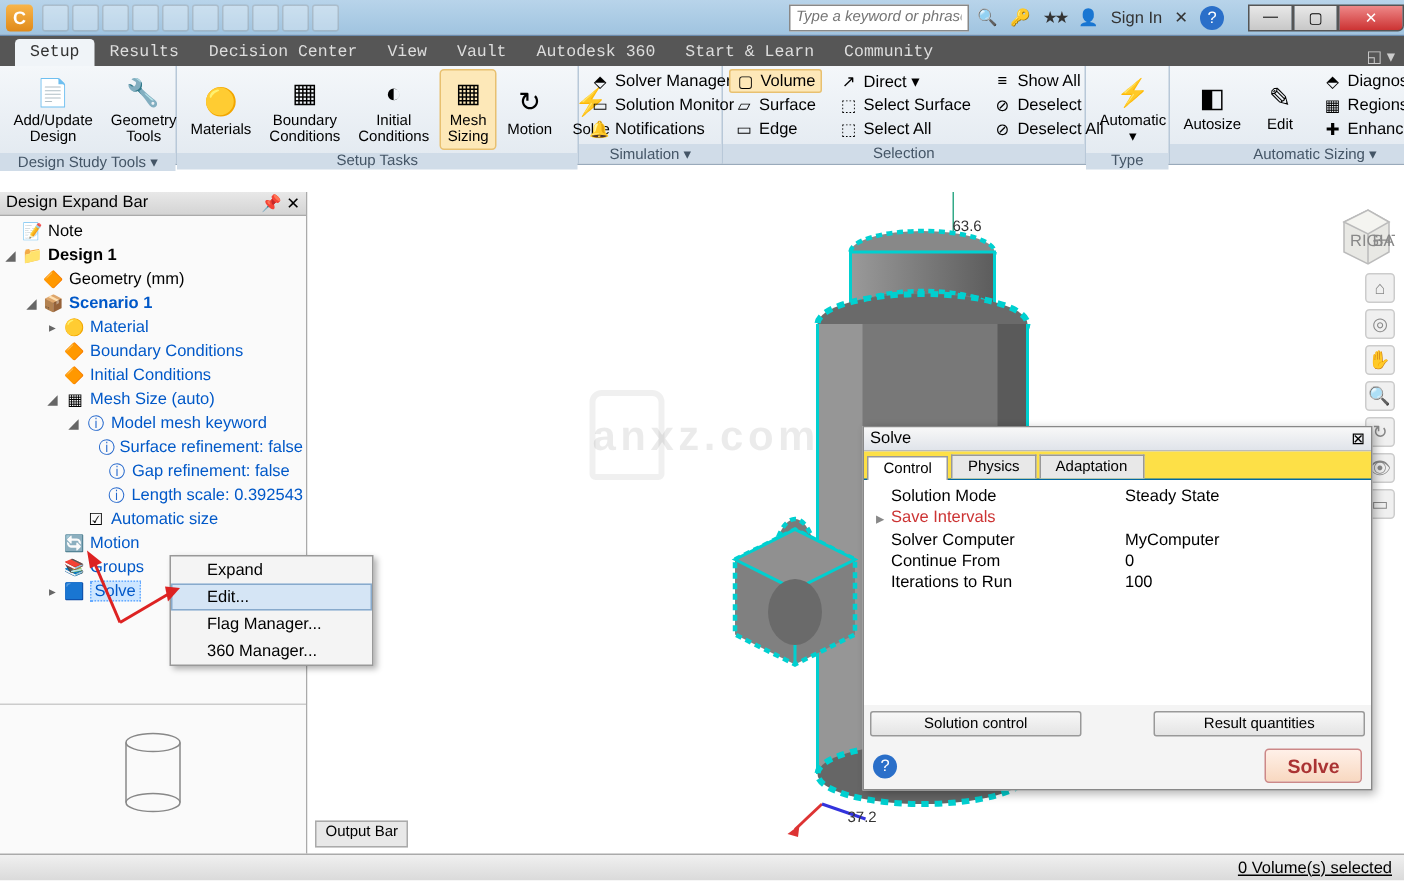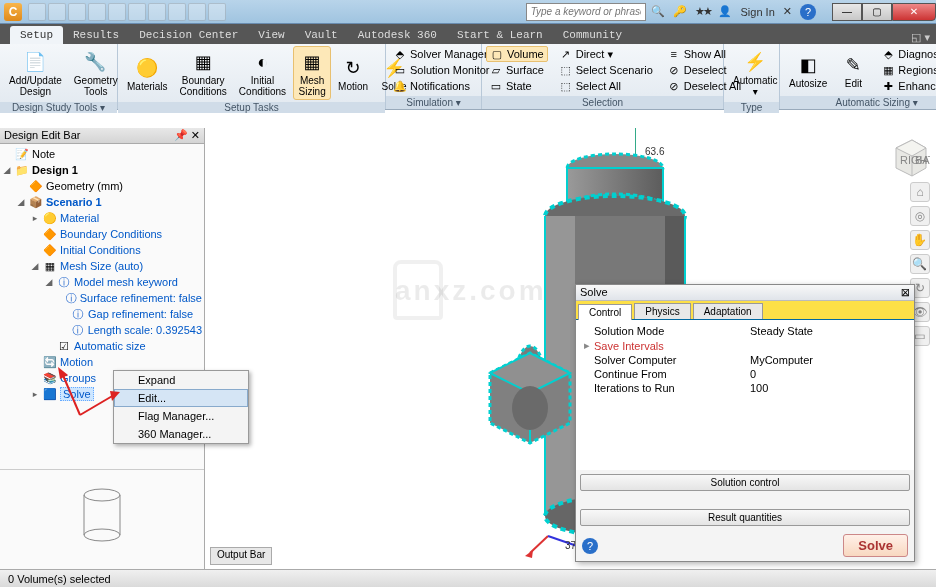--- a/index.html
+++ b/index.html
@@ -65,34 +65,34 @@
 .viewcube { position: absolute; top: 6px; right: 6px; width: 44px; height: 44px; }
 .viewtools { position: absolute; top: 54px; right: 4px; width: 22px; display: flex; flex-direction: column; gap: 4px; }
 .viewtools .vt { width: 20px; height: 20px; background: #f0f0f0; border: 1px solid #ccc; border-radius: 3px; display: flex; align-items: center; justify-content: center; font-size: 12px; color: #888; }
 .dim { position: absolute; font-size: 10px; color: #333; }
 .dimline { position: absolute; border-left: 1px solid #3a8; }
 
 
 .outputbar { position: absolute; left: 210px; bottom: 22px; height: 18px; background: #e8e8e8; border: 1px solid #aaa; padding: 1px 6px; font-size: 10px; }
 
 
-.statusbar { position: absolute; bottom: 0; left: 0; right: 0; height: 18px; background: linear-gradient(#f0f0f0,#dadada); border-top: 1px solid #aaa; display: flex; justify-content: flex-start; align-items: center; padding: 0 8px; font-size: 10px; }
+.statusbar { position: absolute; bottom: 0; left: 0; right: 0; height: 18px; background: linear-gradient(#f0f0f0,#dadada); border-top: 1px solid #aaa; display: flex; justify-content: flex-end; align-items: center; padding: 0 8px; font-size: 10px; text-decoration: underline; }
 
 
 .solvedlg { position: absolute; left: 575px; top: 284px; width: 340px; background: #f4f4f4; border: 1px solid #888; box-shadow: 2px 2px 6px rgba(0,0,0,0.3); z-index: 40; }
 .solvedlg .dtitle { height: 16px; background: linear-gradient(#f8f8f8,#e0e4ea); border-bottom: 1px solid #bbb; font-size: 10px; padding: 1px 4px; display: flex; justify-content: space-between; }
 .solvedlg .dtabs { display: flex; border-bottom: 1px solid #0369a1; background: #fde047; padding: 2px 2px 0 2px; }
 .solvedlg .dtab { padding: 2px 10px; border: 1px solid #999; border-bottom: none; margin-right: 2px; background: #e8e8e8; font-size: 10px; cursor: pointer; }
 .solvedlg .dtab.active { background: #fff; position: relative; top: 1px; }
 .solvedlg .dbody { background: #fff; padding: 4px; min-height: 150px; }
-.solvedlg .drow { display: flex; padding: 1px 4px; font-size: 10px; align-items: center; }
+.solvedlg .drow { display: flex; padding: 1px 4px; font-size: 10px; }
 .solvedlg .drow .dkey { flex: 1; }
 .solvedlg .drow .dval { flex: 1; }
 .solvedlg .drow.red .dkey { color: #c33; }
-.solvedlg .dbtns { display: flex; gap: 18px; padding: 4px; justify-content: center; flex-direction: column; }
+.solvedlg .dbtns { display: flex; gap: 48px; padding: 4px; justify-content: center; }
 .solvedlg .dbtns button { flex: 1; padding: 2px; font-size: 10px; background: linear-gradient(#f8f8f8,#e4e4e4); border: 1px solid #999; border-radius: 2px; }
 .solvedlg .dfoot { display: flex; justify-content: space-between; padding: 4px 6px; align-items: center; background: #f4f4f4; }
 .solvedlg .dfoot .solvebtn { background: linear-gradient(#fff0e8, #f8d8c0); border: 1px solid #c88; color: #a33; font-weight: bold; padding: 3px 14px; font-size: 13px; border-radius: 3px; cursor: pointer; }
 
 
 .wmark { position: absolute; left: 395px; top: 275px; font-size: 28px; color: rgba(0,0,0,0.08); font-weight: bold; letter-spacing: 3px; pointer-events: none; }
 .wmark2 { position: absolute; left: 393px; top: 260px; width: 50px; height: 60px; border: 4px solid rgba(0,0,0,0.06); border-radius: 8px 8px 4px 4px; pointer-events:none;}
 
 .arrow { position: absolute; z-index: 60; pointer-events: none; }
 </style>
@@ -221,31 +221,31 @@
         <div class="rrow sel">
             <span class="smicon">▢</span>
             <span>Volume</span>
           </div>
         <div class="rrow">
             <span class="smicon">▱</span>
             <span>Surface</span>
           </div>
         <div class="rrow">
             <span class="smicon">▭</span>
-            <span>State</span>
+            <span>Edge</span>
           </div>
       </div>
       <div class="rcol" style="margin-left:6px">
         <div class="rrow">
             <span class="smicon">↗</span>
             <span>Direct ▾</span>
           </div>
         <div class="rrow">
             <span class="smicon">⬚</span>
-            <span>Select Scenario</span>
+            <span>Select Surface</span>
           </div>
         <div class="rrow">
             <span class="smicon">⬚</span>
             <span>Select All</span>
           </div>
       </div>
       <div class="rcol" style="margin-left:6px">
         <div class="rrow">
             <span class="smicon">≡</span>
             <span>Show All</span>
@@ -300,21 +300,21 @@
       </div>
     </div>
     <div class="rlabel">Automatic Sizing ▾</div>
   </div>
 </div>
 
 <div class="mainarea">
 
   <div class="treepanel">
     <div class="treetitle">
-      <span>Design Edit Bar</span>
+      <span>Design Expand Bar</span>
       <span>📌 ✕</span>
     </div>
     <div class="tree">
       <div class="tnode">
           <span class="exp"></span>
           <span class="ticon">📝</span>
           <span class="tlabel">Note</span>
         </div>
       <div class="tnode">
           <span class="exp">◢</span>
@@ -398,21 +398,21 @@
         <line x1="7" y1="10" x2="7" y2="50" stroke="#888"></line>
         <line x1="43" y1="10" x2="43" y2="50" stroke="#888"></line>
         <ellipse cx="25" cy="50" rx="18" ry="6" fill="none" stroke="#888"></ellipse>
       </svg>
     </div>
   </div>
 
   <div class="viewport">
 
     <div class="dimline" style="left:430px; top:0; height:110px;"></div>
-    <div class="dim" style="left:440px; top:18px;">63.6</div>
+    <div class="dim" style="left:430px; top:18px;">63.6</div>
     <div class="dim" style="left:440px; top:100px;">47.7</div>
 
     <svg width="380" height="420" style="position:absolute;left:230px;top:10px;">
 
       <ellipse cx="180" cy="30" rx="48" ry="14" fill="#888" stroke="#00d0d0" stroke-width="3" stroke-dasharray="4 3"></ellipse>
       <rect x="132" y="30" width="96" height="40" fill="url(#g1)" stroke="#00d0d0" stroke-width="2"></rect>
       <ellipse cx="180" cy="70" rx="48" ry="14" fill="#777" stroke="#00d0d0" stroke-width="3" stroke-dasharray="4 3"></ellipse>
 
       <ellipse cx="180" cy="78" rx="70" ry="20" fill="#6a6a6a" stroke="#00d0d0" stroke-width="4" stroke-dasharray="5 4"></ellipse>
       <rect x="110" y="78" width="140" height="300" fill="#787878"></rect>

